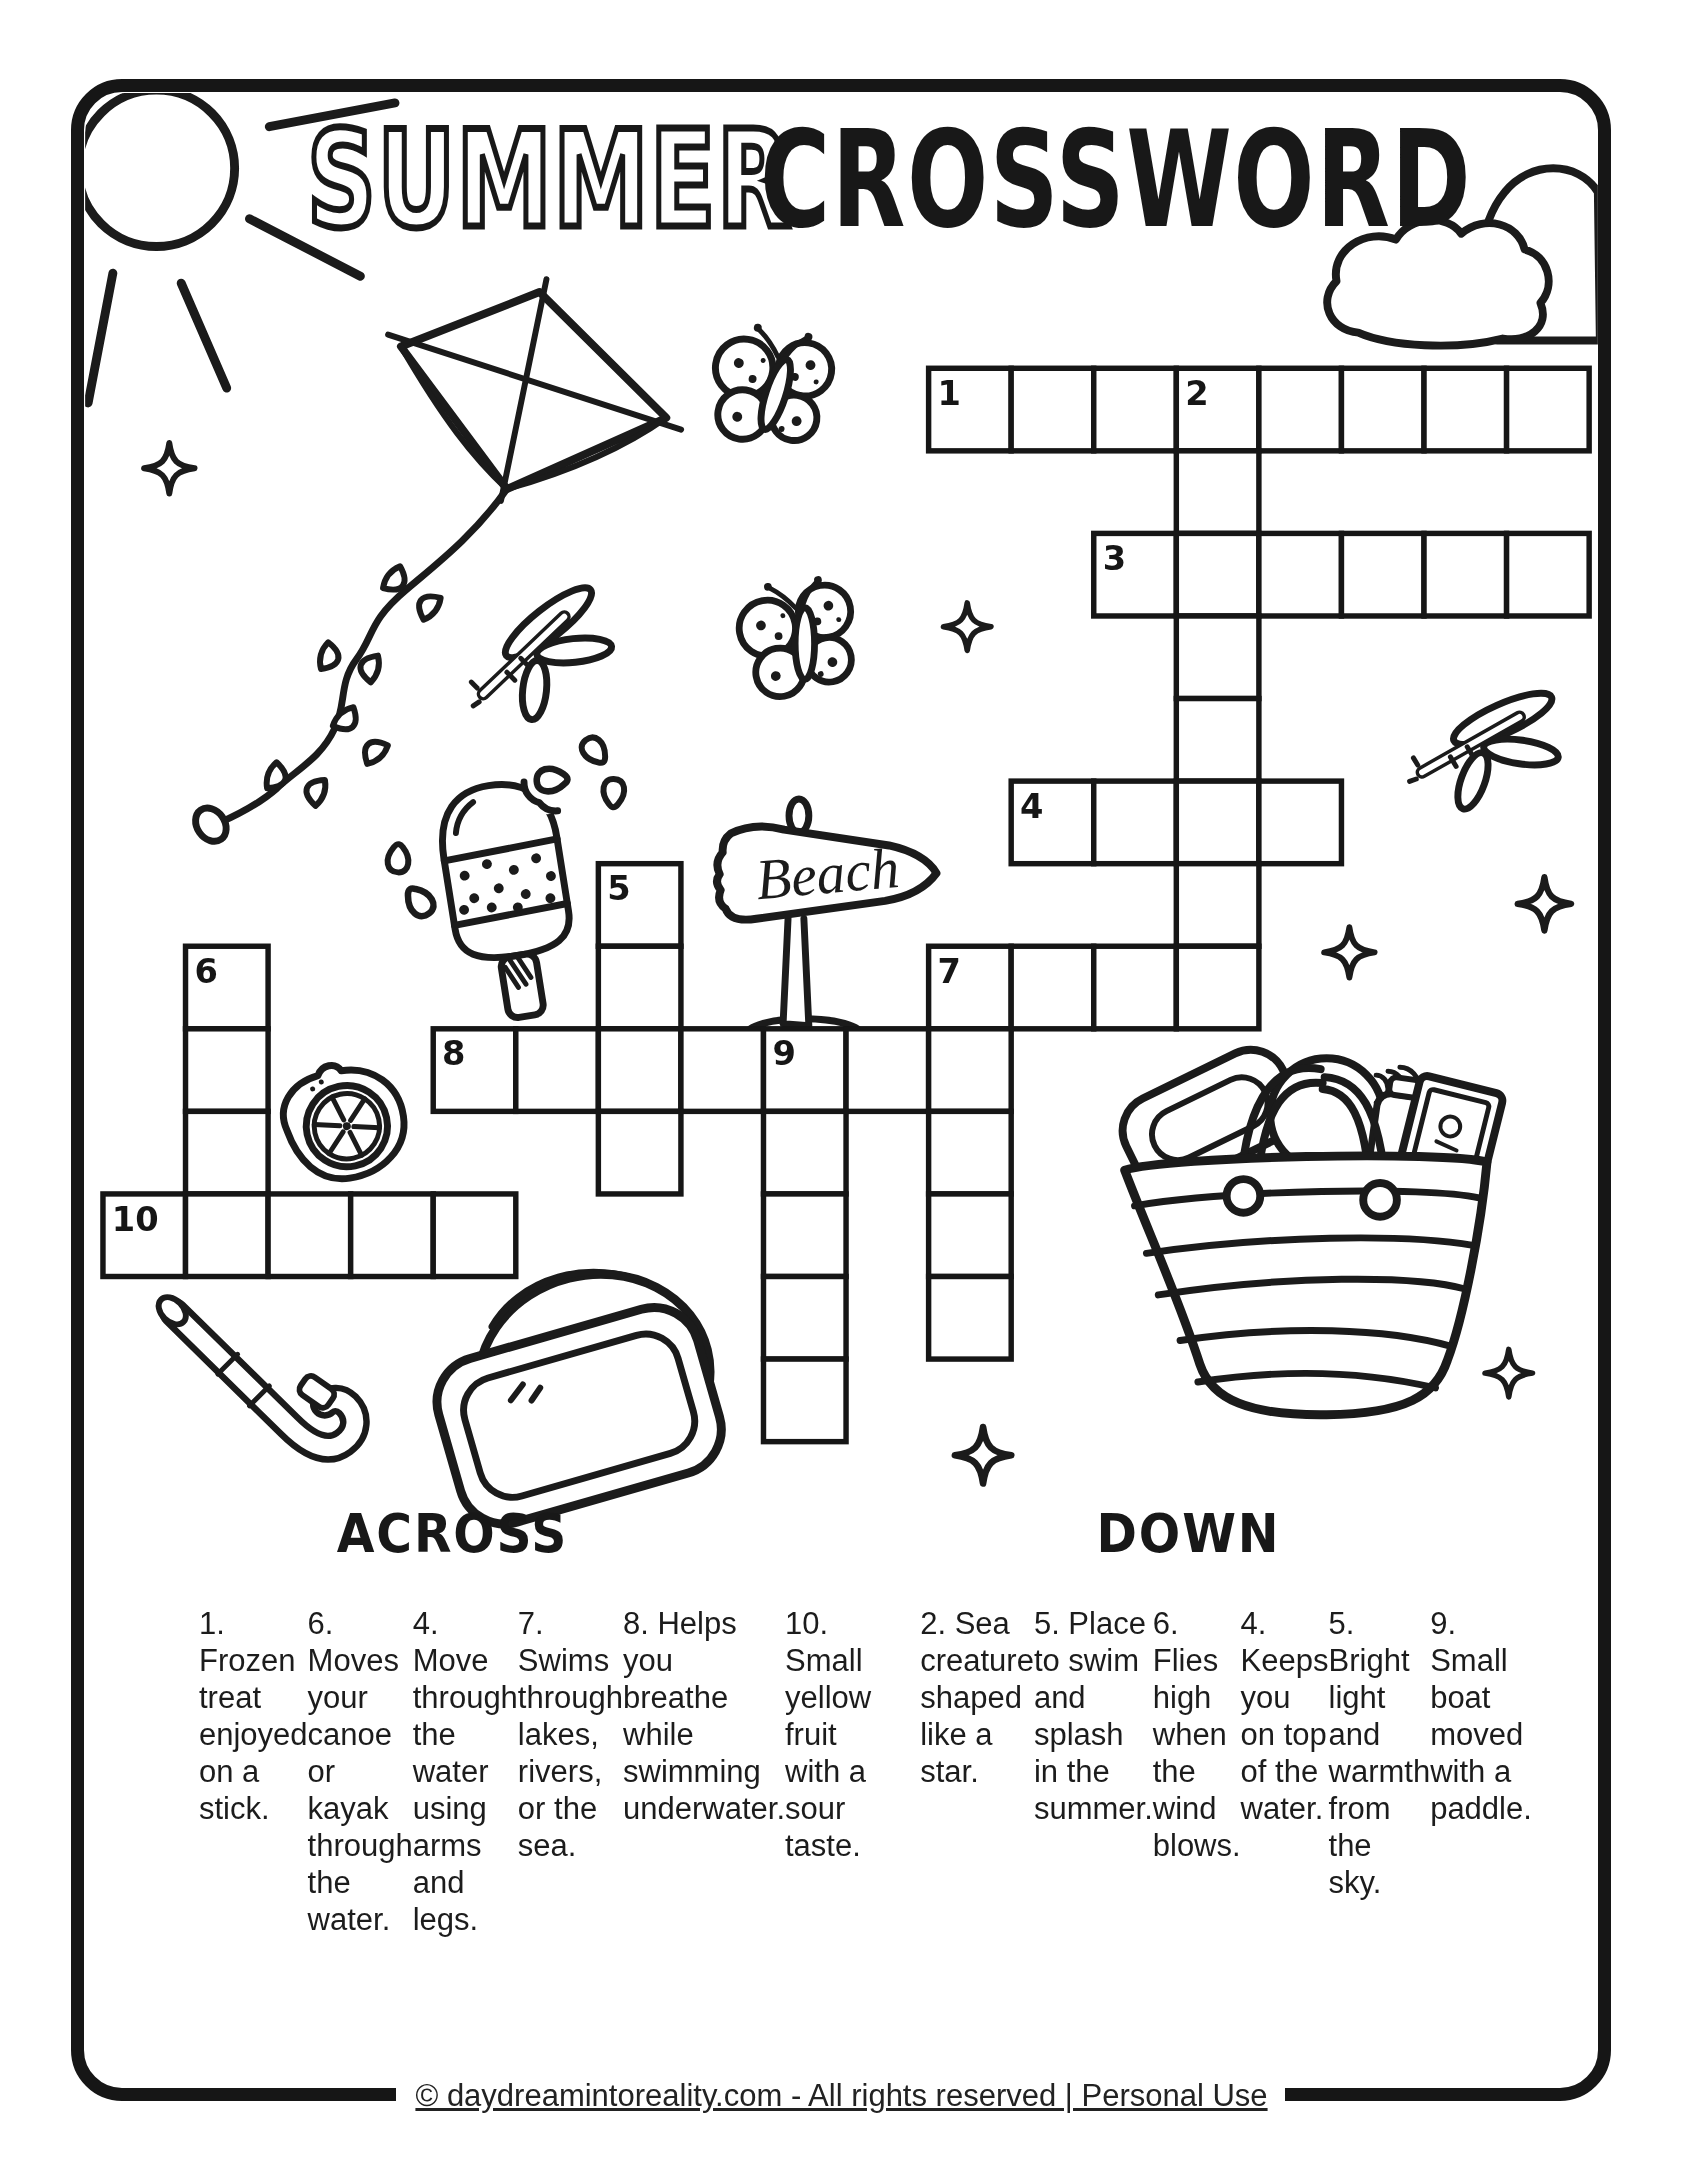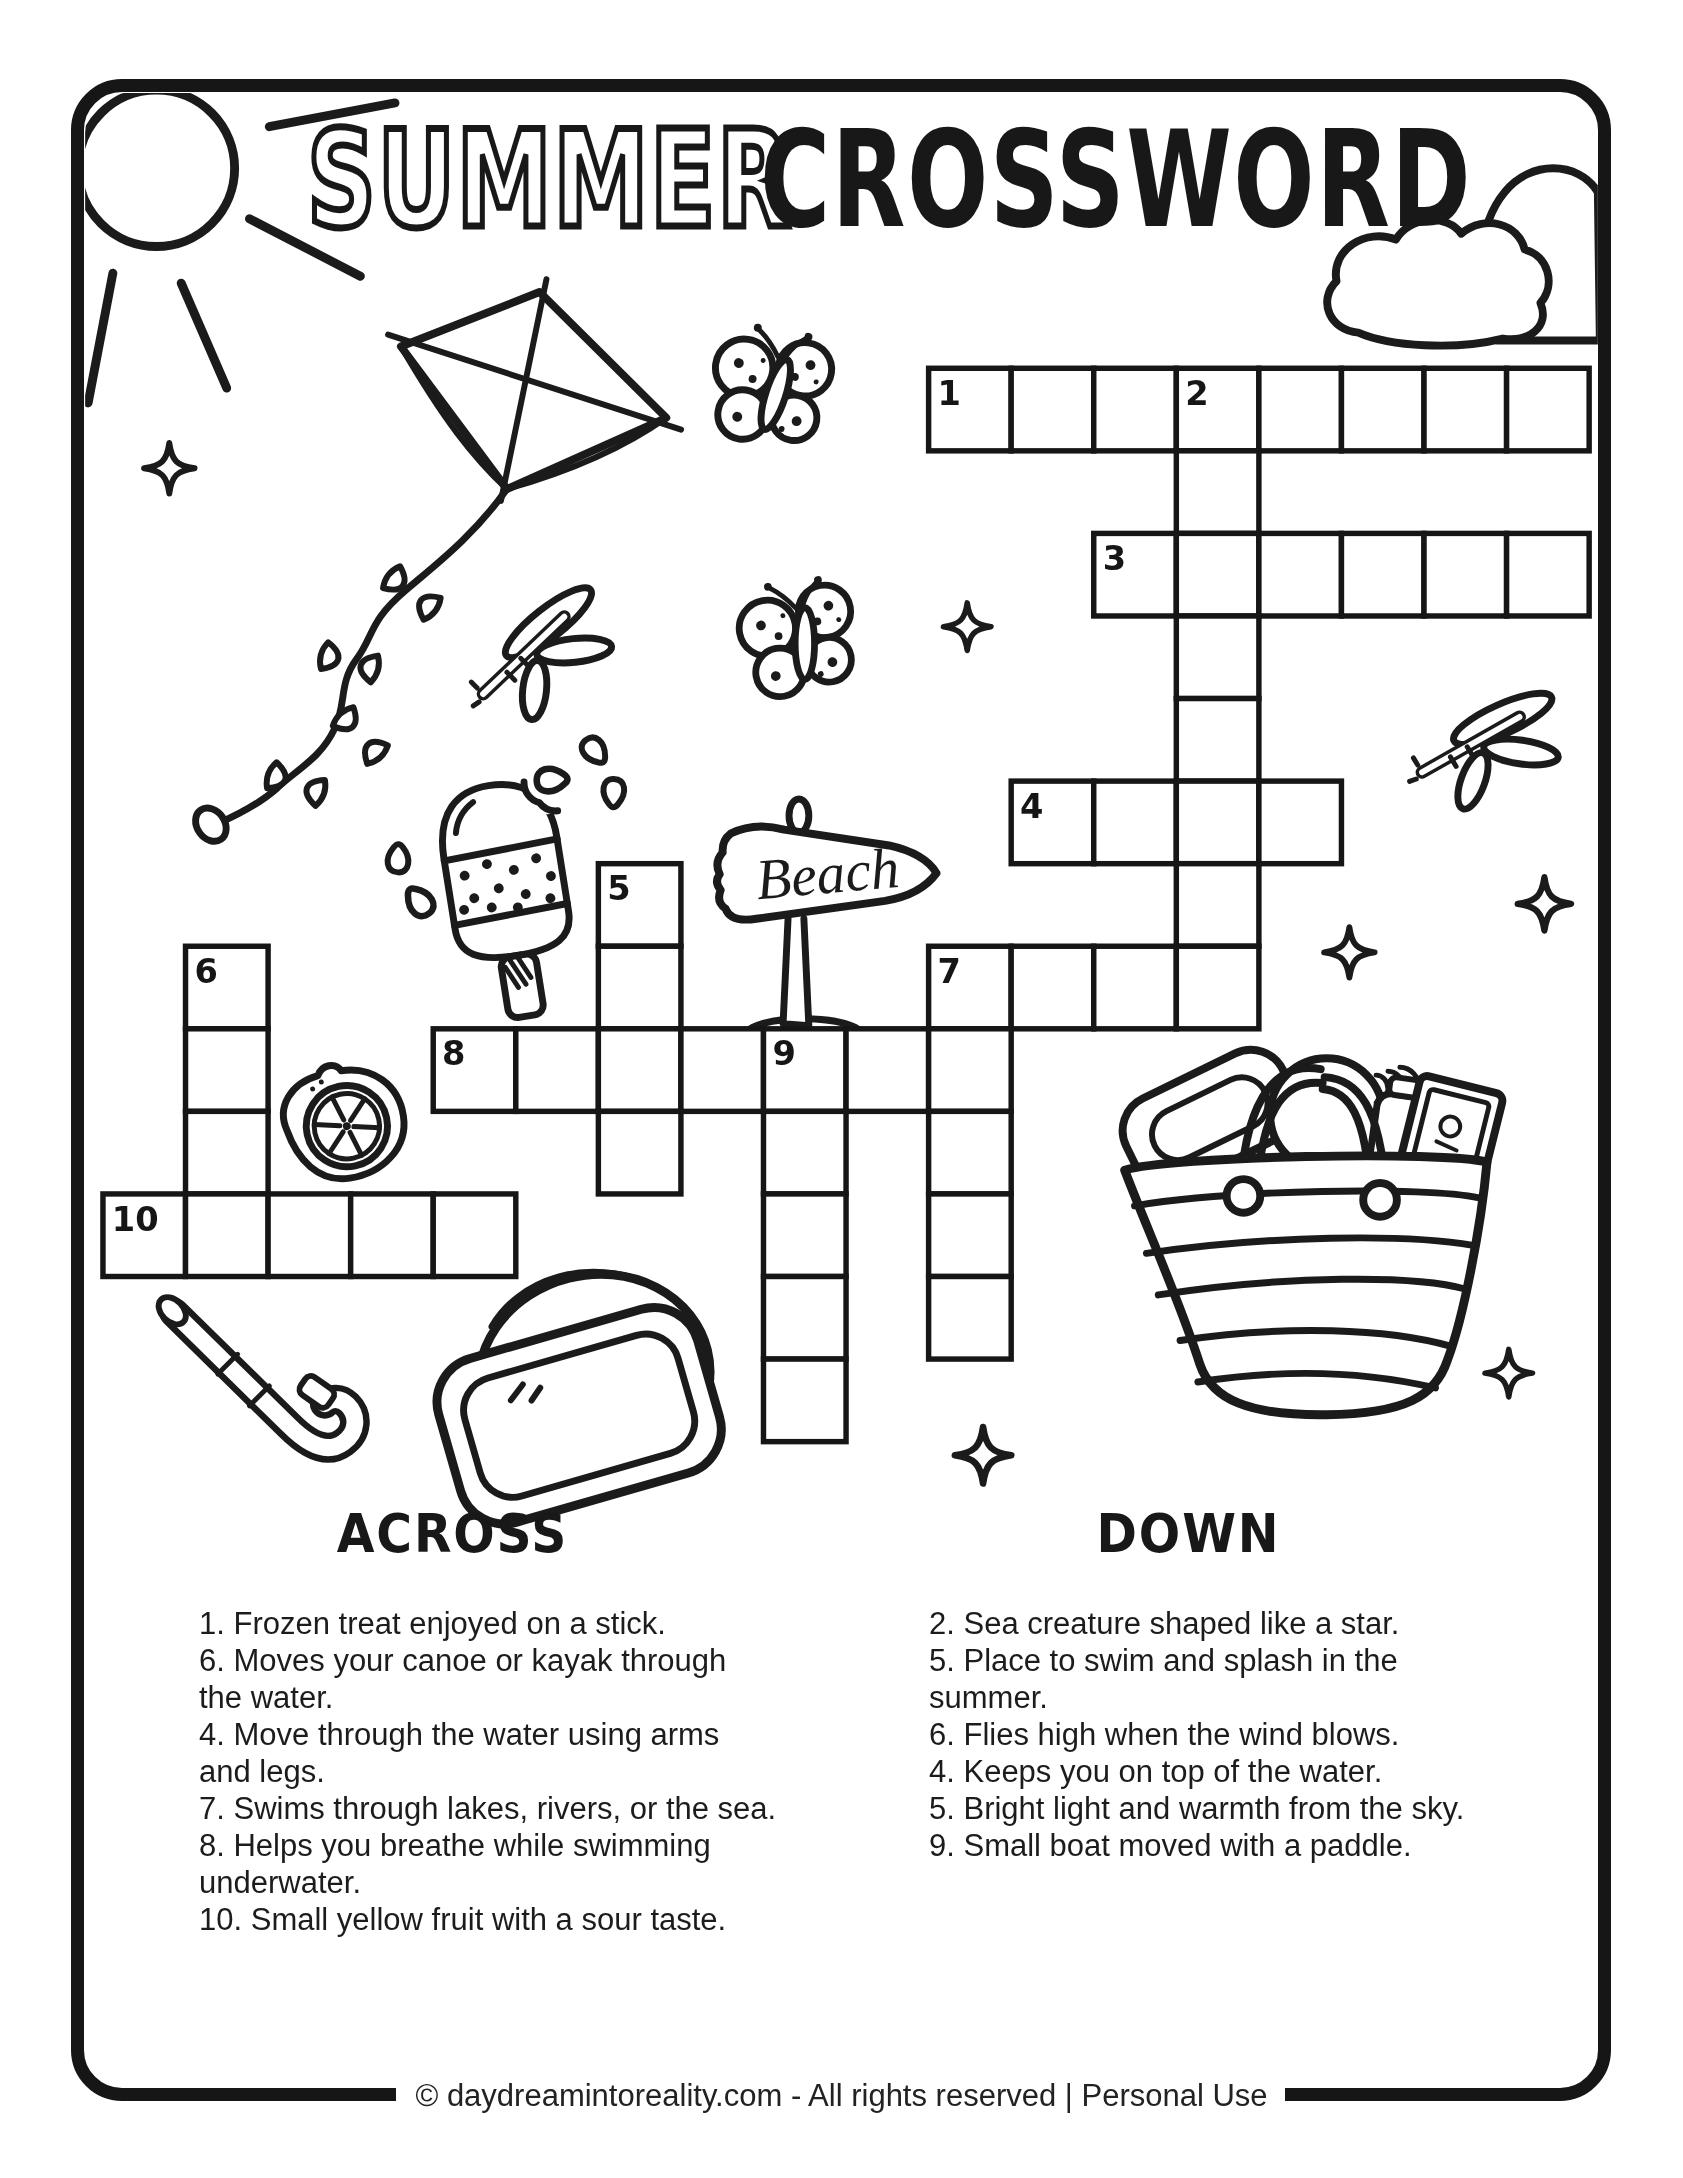--- a/index.html
+++ b/index.html
@@ -11,27 +11,27 @@
   .title-word{position:absolute;top:114px;font-family:"DejaVu Sans",sans-serif;font-weight:bold;
               font-size:133px;line-height:133px;transform:scaleX(0.72);transform-origin:left top;
               letter-spacing:2px;white-space:nowrap;}
   .title-outline{left:307px;color:#ffffff;-webkit-text-stroke:7px #181818;}
   .title-solid{left:760px;color:#181818;}
   .section-heading{position:absolute;top:1503px;width:297px;text-align:center;
                    font-family:"DejaVu Sans",sans-serif;font-weight:bold;font-size:53px;
                    letter-spacing:2px;color:#181818;transform:scaleX(0.92);transform-origin:center top;}
   #across-heading{left:304px;}
   #down-heading{left:1040px;}
-  .clues{position:absolute;top:1605px;display:flex;flex-direction:column;}
+  .clues{position:absolute;top:1605px;display:flex;flex-direction:row;}
   #across-clues{left:199px;width:614px;}
   #down-clues{left:929px;width:594px;justify-content:center;}
   .clue{white-space:pre-line;font-size:31px;line-height:37px;color:#1c1c1c;}
   .footer-band{position:absolute;left:396px;top:2077px;width:889px;height:40px;background:#fff;}
   .footer-text{position:absolute;left:0;top:2075px;width:1683px;text-align:center;
-               font-size:31px;line-height:42px;color:#222;}
+               font-size:31px;line-height:42px;color:#222;text-decoration:underline;}
   .gcell{fill:#ffffff;stroke:#161616;stroke-width:5.5px;}
   .gnum{font-family:"DejaVu Sans",sans-serif;font-weight:bold;font-size:34px;fill:#161616;}
 </style>
 </head>
 <body>
 
 <div class="page">
 
   <svg class="abs" width="1683" height="2178" viewBox="0 0 1700 2200">
     <defs>

